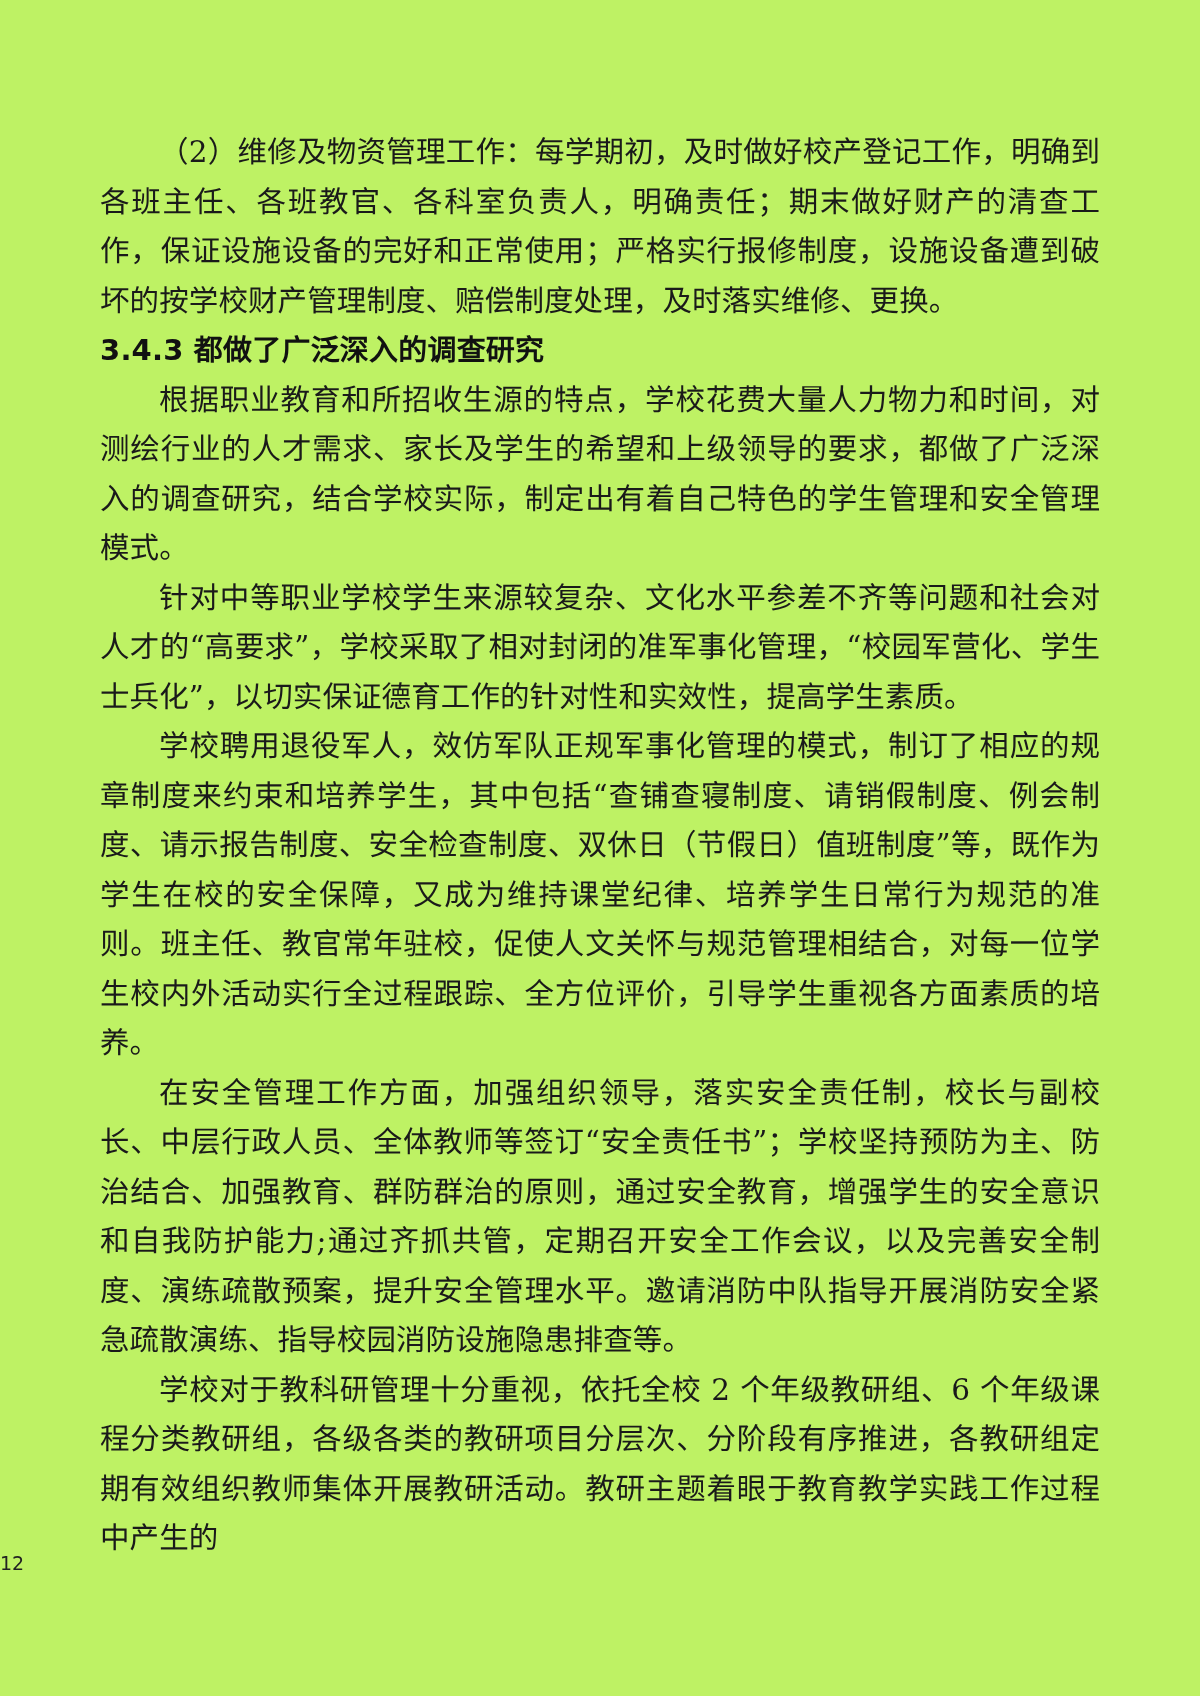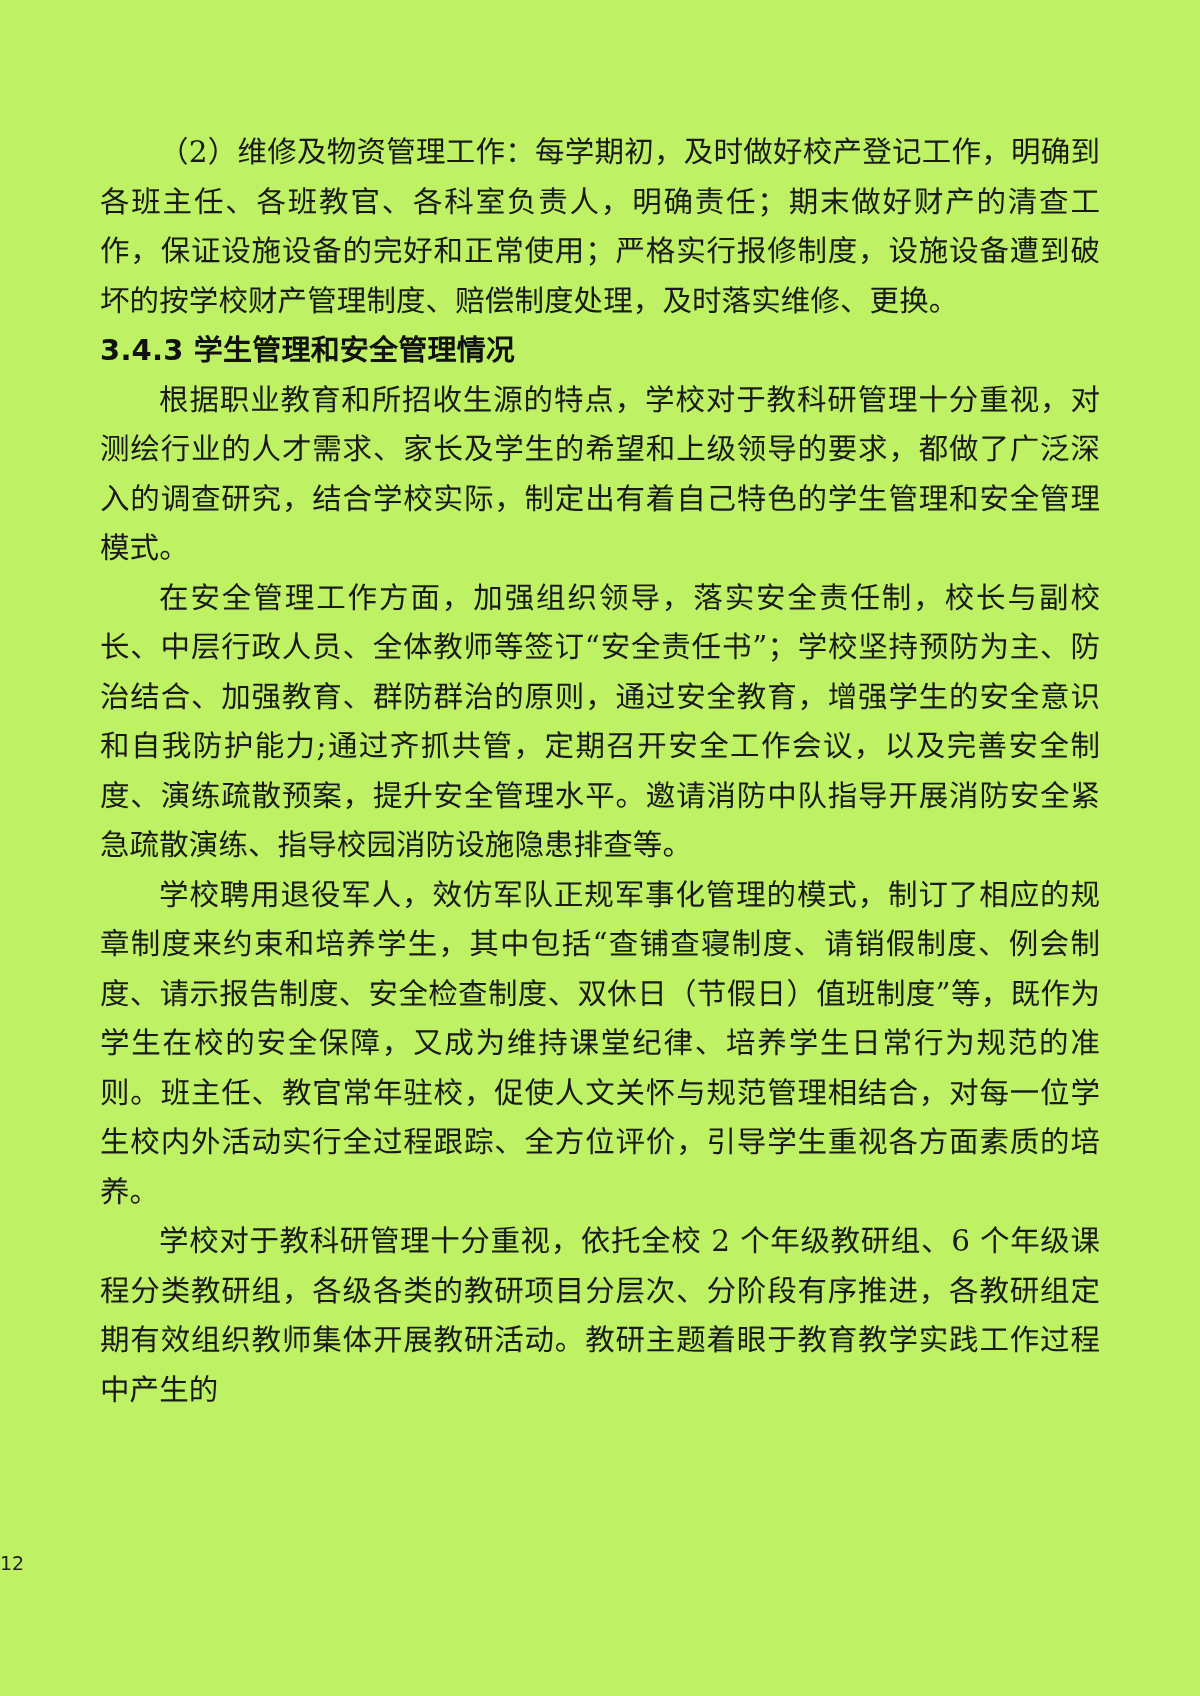--- a/index.html
+++ b/index.html
@@ -59,28 +59,29 @@
 </style>
 </head>
 <body>
 
 <div class="page">
 
   <div class="content">
 
     <p class="para">（2）维修及物资管理工作：每学期初，及时做好校产登记工作，明确到各班主任、各班教官、各科室负责人，明确责任；期末做好财产的清查工作，保证设施设备的完好和正常使用；严格实行报修制度，设施设备遭到破坏的按学校财产管理制度、赔偿制度处理，及时落实维修、更换。</p>
 
-    <h3 class="heading">3.4.3 学生管理和安全管理情况</h3>
+    <h3 class="heading">3.4.3 都做了广泛深入的调查研究</h3>
 
-    <p class="para">根据职业教育和所招收生源的特点，学校对于教科研管理十分重视，对测绘行业的人才需求、家长及学生的希望和上级领导的要求，都做了广泛深入的调查研究，结合学校实际，制定出有着自己特色的学生管理和安全管理模式。</p>
+    <p class="para">根据职业教育和所招收生源的特点，学校花费大量人力物力和时间，对测绘行业的人才需求、家长及学生的希望和上级领导的要求，都做了广泛深入的调查研究，结合学校实际，制定出有着自己特色的学生管理和安全管理模式。</p>
 
+    <p class="para">针对中等职业学校学生来源较复杂、文化水平参差不齐等问题和社会对人才的“高要求”，学校采取了相对封闭的准军事化管理，“校园军营化、学生士兵化”，以切实保证德育工作的针对性和实效性，提高学生素质。</p>
+
+    <p class="para">学校聘用退役军人，效仿军队正规军事化管理的模式，制订了相应的规章制度来约束和培养学生，其中包括“查铺查寝制度、请销假制度、例会制度、请示报告制度、安全检查制度、双休日（节假日）值班制度”等，既作为学生在校的安全保障，又成为维持课堂纪律、培养学生日常行为规范的准则。班主任、教官常年驻校，促使人文关怀与规范管理相结合，对每一位学生校内外活动实行全过程跟踪、全方位评价，引导学生重视各方面素质的培养。</p>
 
     <p class="para">在安全管理工作方面，加强组织领导，落实安全责任制，校长与副校长、中层行政人员、全体教师等签订“安全责任书”；学校坚持预防为主、防治结合、加强教育、群防群治的原则，通过安全教育，增强学生的安全意识和自我防护能力;通过齐抓共管，定期召开安全工作会议，以及完善安全制度、演练疏散预案，提升安全管理水平。邀请消防中队指导开展消防安全紧急疏散演练、指导校园消防设施隐患排查等。</p>
-
-    <p class="para">学校聘用退役军人，效仿军队正规军事化管理的模式，制订了相应的规章制度来约束和培养学生，其中包括“查铺查寝制度、请销假制度、例会制度、请示报告制度、安全检查制度、双休日（节假日）值班制度”等，既作为学生在校的安全保障，又成为维持课堂纪律、培养学生日常行为规范的准则。班主任、教官常年驻校，促使人文关怀与规范管理相结合，对每一位学生校内外活动实行全过程跟踪、全方位评价，引导学生重视各方面素质的培养。</p>
 
 
     <p class="para">学校对于教科研管理十分重视，依托全校 2 个年级教研组、6 个年级课程分类教研组，各级各类的教研项目分层次、分阶段有序推进，各教研组定期有效组织教师集体开展教研活动。教研主题着眼于教育教学实践工作过程中产生的</p>
 
   </div>
 
   <div class="page-number">12</div>
 
 </div>
 

